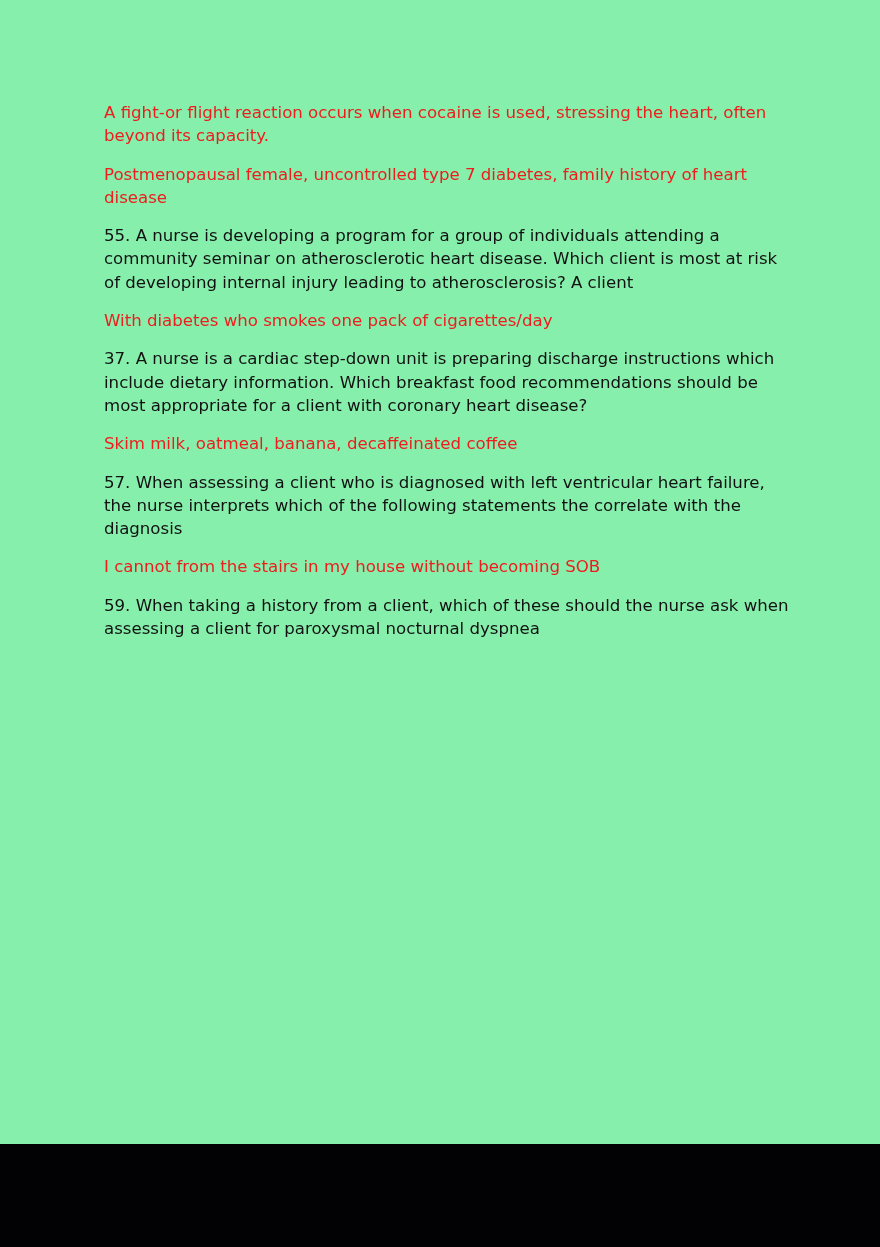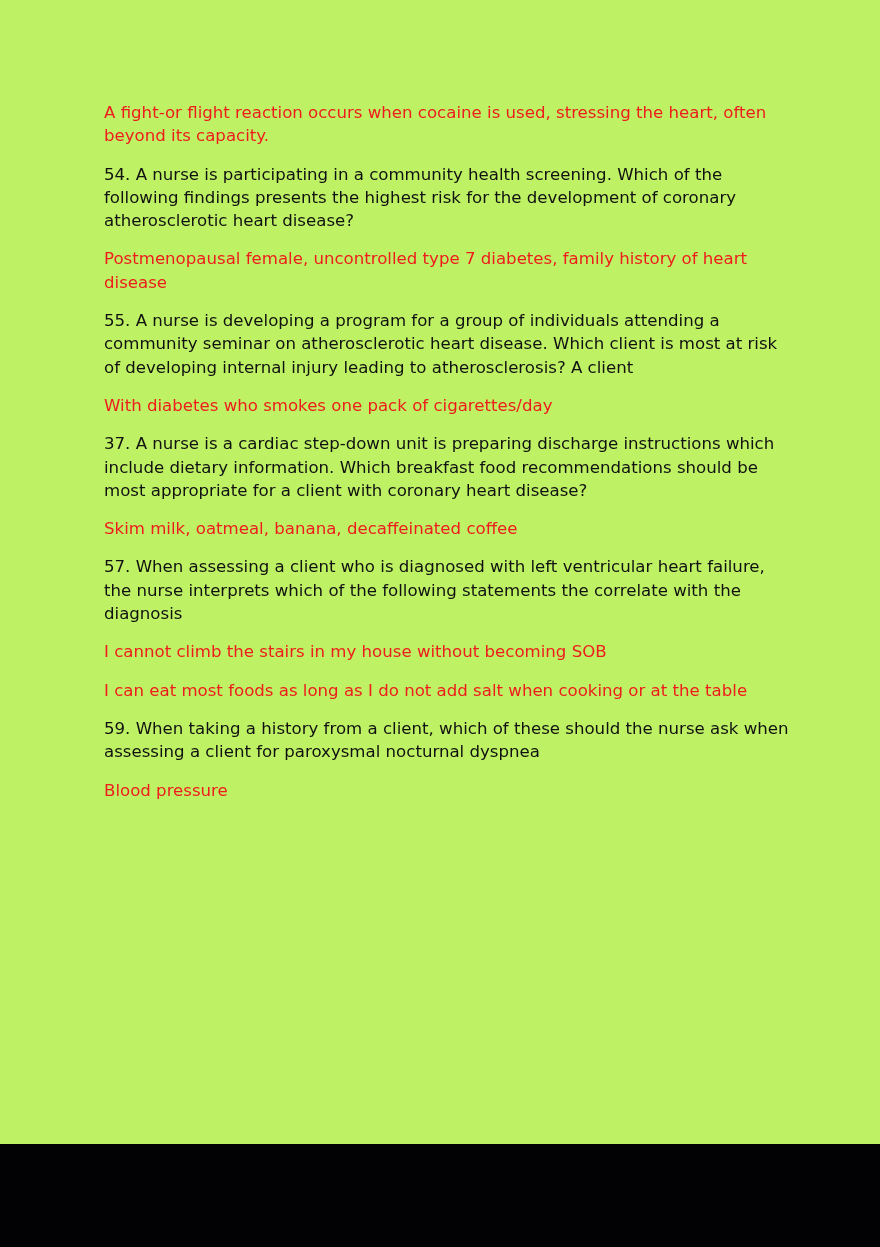--- a/index.html
+++ b/index.html
@@ -13,21 +13,21 @@
       position: relative;
       overflow: hidden;
       font-family: "DejaVu Sans", sans-serif;
     }
     .page {
       position: absolute;
       left: 0;
       top: 0;
       width: 880px;
       height: 1144px;
-      background: #bef264;
+      background: #86efac;
     }
     .content {
       position: absolute;
       left: 104px;
       top: 101px;
       width: 690px;
     }
     .para {
       margin: 0 0 15px 0;
       font-size: 16.6px;
@@ -44,26 +44,23 @@
       height: 103px;
       background: #020104;
     }
   </style>
 </head>
 <body>
 
 <div class="page">
   <div class="content">
     <p class="para answer">A fight-or flight reaction occurs when cocaine is used, stressing the heart, often beyond its capacity.</p>
-    <p class="para question">54. A nurse is participating in a community health screening. Which of the following findings presents the highest risk for the development of coronary atherosclerotic heart disease?</p>
     <p class="para answer">Postmenopausal female, uncontrolled type 7 diabetes, family history of heart disease</p>
     <p class="para question">55. A nurse is developing a program for a group of individuals attending a community seminar on atherosclerotic heart disease. Which client is most at risk of developing internal injury leading to atherosclerosis? A client</p>
     <p class="para answer">With diabetes who smokes one pack of cigarettes/day</p>
     <p class="para question">37. A nurse is a cardiac step-down unit is preparing discharge instructions which include dietary information. Which breakfast food recommendations should be most appropriate for a client with coronary heart disease?</p>
     <p class="para answer">Skim milk, oatmeal, banana, decaffeinated coffee</p>
     <p class="para question">57. When assessing a client who is diagnosed with left ventricular heart failure, the nurse interprets which of the following statements the correlate with the diagnosis</p>
-    <p class="para answer">I cannot climb the stairs in my house without becoming SOB</p>
-    <p class="para answer">I can eat most foods as long as I do not add salt when cooking or at the table</p>
+    <p class="para answer">I cannot from the stairs in my house without becoming SOB</p>
     <p class="para question">59. When taking a history from a client, which of these should the nurse ask when assessing a client for paroxysmal nocturnal dyspnea</p>
-    <p class="para answer">Blood pressure</p>
   </div>
 </div>
 <div class="bottom-bar"></div>
 
 </body></html>

